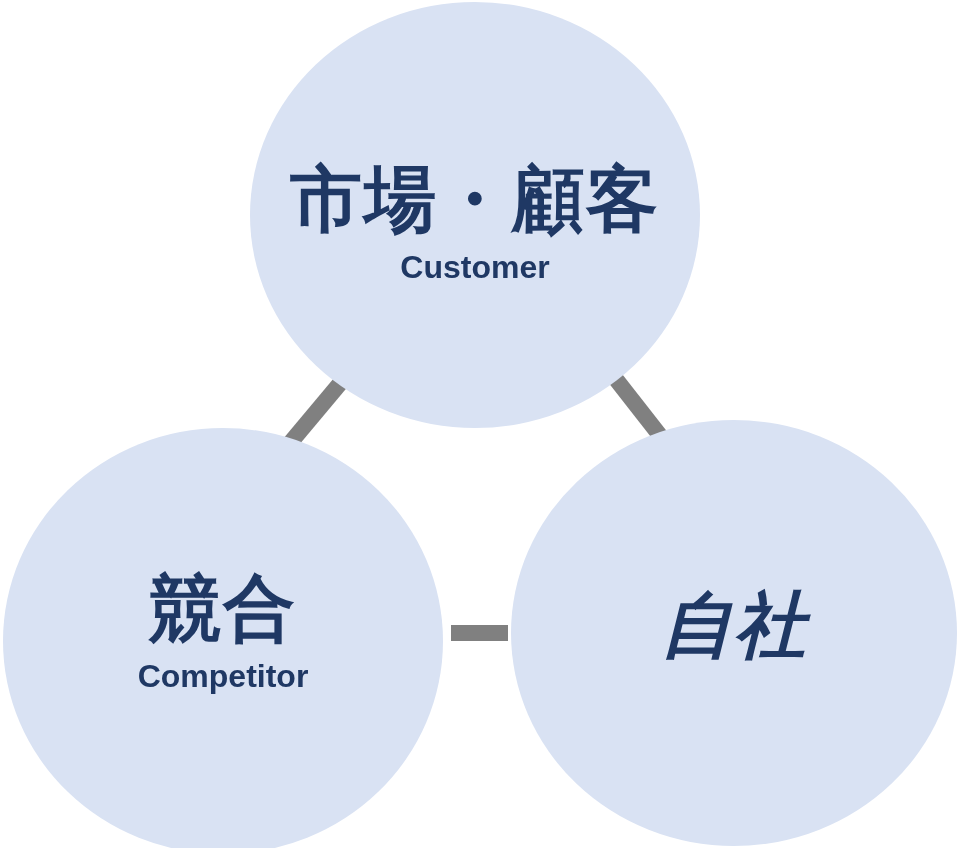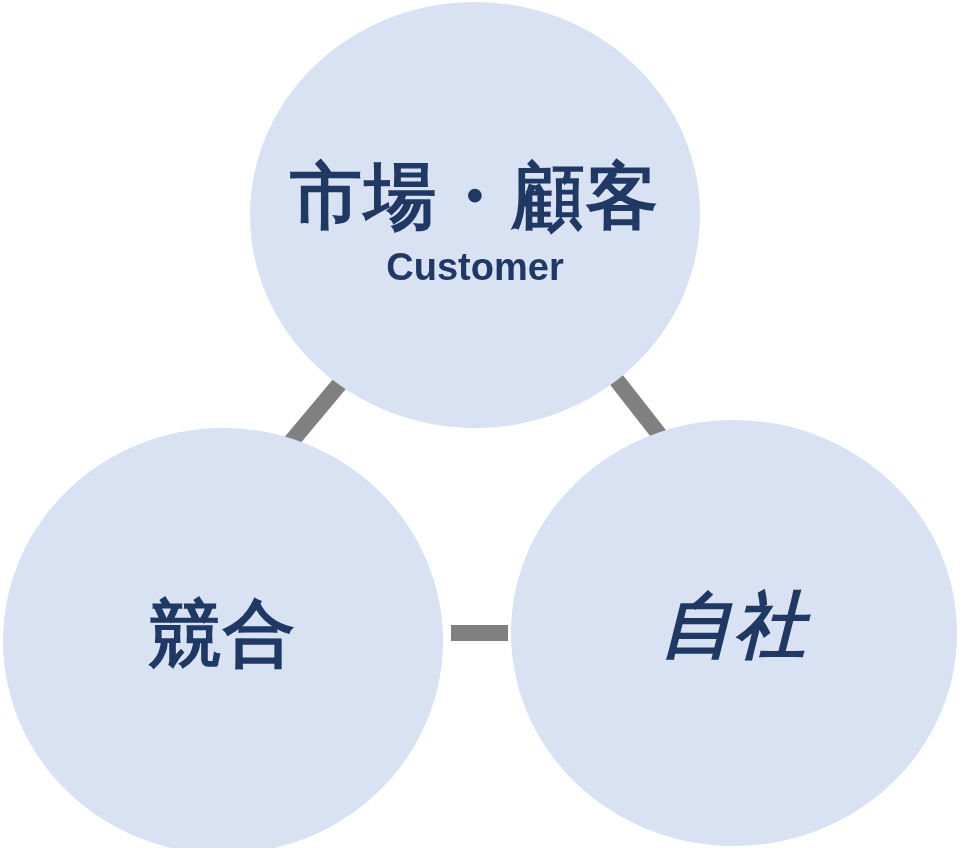--- a/index.html
+++ b/index.html
@@ -20,39 +20,40 @@
     position:absolute;z-index:1;border-radius:50%;
     background:var(--circle-fill);
     display:flex;flex-direction:column;align-items:center;justify-content:center;
     text-align:center;color:var(--label-text);font-weight:bold;
     box-sizing:border-box;
   }
   .node-top{left:250px;top:2px;width:450px;height:426px;padding-top:18px;}
   .node-left{left:3px;top:428px;width:440px;height:426px;padding-bottom:16px;}
   .node-right{left:511px;top:420px;width:446px;height:426px;padding-bottom:16px;font-style:italic;}
   .label-ja{font-size:72px;line-height:1.0;letter-spacing:2px;white-space:nowrap;}
-  .label-en{font-size:38px;line-height:1.05;margin-top:16px;letter-spacing:0;white-space:nowrap;}
+  .label-en{font-size:32px;line-height:1.05;margin-top:16px;letter-spacing:0;white-space:nowrap;}
 </style>
 </head>
 <body>
 
 <div class="canvas">
 
   <svg class="connectors" width="960" height="848" viewBox="0 0 960 848" aria-hidden="true">
     <line x1="373" y1="344" x2="265" y2="473"></line>
     <line x1="572" y1="323" x2="701" y2="488"></line>
     <line x1="451" y1="633" x2="508" y2="633"></line>
   </svg>
 
   <div class="node node-top">
     <div class="label-ja">市場・顧客</div>
     <div class="label-en">Customer</div>
   </div>
 
   <div class="node node-left">
     <div class="label-ja">競合</div>
+    <div class="label-en">Competitor</div>
   </div>
 
   <div class="node node-right">
     <div class="label-ja">自社</div>
   </div>
 
 </div>
 
 </body></html>

